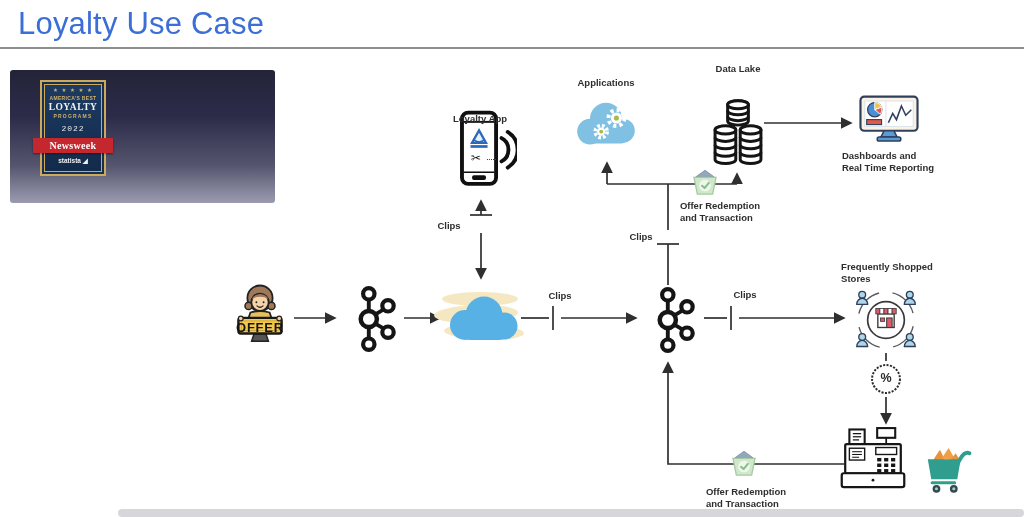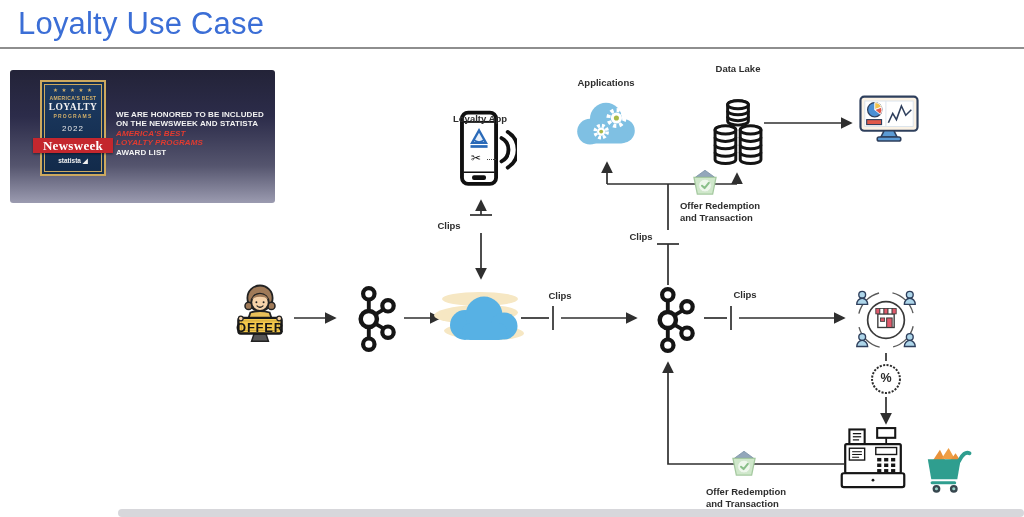--- a/index.html
+++ b/index.html
@@ -13,24 +13,24 @@
          background:linear-gradient(to bottom,#232338 0%,#2c2c4a 35%,#55556e 72%,#9b9bb0 100%);}
   .plaque{position:absolute;left:30px;top:10px;width:62px;height:92px;
           background:linear-gradient(#1d3b63,#122a4a);border:2px solid #cda95e;
           box-shadow:inset 0 0 0 2px #16304f,inset 0 0 0 3px #cda95e;
           display:flex;flex-direction:column;align-items:center;text-align:center;}
   .pl-stars{margin-top:5px;font-size:5.5px;letter-spacing:1px;color:#d2b06a;}
   .pl-kicker{margin-top:2px;font-size:5px;letter-spacing:.3px;color:#d2b06a;font-weight:700;}
   .pl-title{margin-top:1px;font-family:"Liberation Serif",serif;font-weight:700;font-size:9.5px;
             letter-spacing:.5px;color:#f2f2f2;}
   .pl-sub{margin-top:1px;font-size:5px;letter-spacing:1.2px;color:#d2b06a;font-weight:700;}
-  .pl-year{margin-top:5px;font-size:8px;letter-spacing:1px;color:#e8e8e8;}
+  .pl-year{margin-top:5px;font-size:8px;letter-spacing:1px;color:#e8e8e8;font-family:Liberation Mono, monospace;}
   .ribbon{position:absolute;left:-9px;right:-9px;top:56px;height:15px;background:#c4272e;
           display:flex;align-items:center;justify-content:center;color:#fff;
-          font-family:"Liberation Serif",serif;font-weight:700;font-size:13px;letter-spacing:.3px;
+          font-family:"Liberation Serif",serif;font-weight:700;font-size:10px;letter-spacing:.3px;
           box-shadow:0 1px 2px rgba(0,0,0,.45);}
   .pl-foot{position:absolute;left:0;right:0;top:75px;font-size:6.5px;font-weight:700;color:#f0f0f0;}
   .award-msg{position:absolute;left:106px;top:40px;width:152px;line-height:9.4px;}
   .am{font-size:8px;font-weight:700;letter-spacing:.1px;}
   .am.white{color:#f2f2f2;}
   .am.red{color:#e13b30;font-style:italic;}
 
   
   .wires{position:absolute;left:0;top:0;width:1024px;height:517px;z-index:1;pointer-events:none;}
   .icon{position:absolute;z-index:2;}
@@ -53,27 +53,20 @@
 
   <div class="award">
     <div class="plaque">
       <div class="pl-stars">★ ★ ★ ★ ★</div>
       <div class="pl-kicker">AMERICA'S BEST</div>
       <div class="pl-title">LOYALTY</div>
       <div class="pl-sub">PROGRAMS</div>
       <div class="pl-year">2022</div>
       <div class="ribbon">Newsweek</div>
       <div class="pl-foot">statista ◢</div>
-    </div>
-    <div class="award-msg">
-      <div class="am white">WE ARE HONORED TO BE INCLUDED</div>
-      <div class="am white">ON THE NEWSWEEK AND STATISTA</div>
-      <div class="am red">AMERICA'S BEST</div>
-      <div class="am red">LOYALTY PROGRAMS</div>
-      <div class="am white">AWARD LIST</div>
     </div>
   </div>
 
   <svg class="wires" viewBox="0 0 1024 517">
     <defs>
       <marker id="ah" markerWidth="7" markerHeight="7" refX="6" refY="3.5" orient="auto">
         <path d="M0,0 L7,3.5 L0,7 z" fill="#2f2f2f"></path>
       </marker>
     </defs>
     <g stroke="#2f2f2f" stroke-width="1.7" fill="none">
@@ -319,27 +312,35 @@
   <svg class="icon" style="left:727px;top:447px;width:34px;height:34px" viewBox="0 0 40 40">
     <path d="M9,13 L20,5 L31,13 z" fill="#93a7bb" stroke="#7d93a8" stroke-width="1"></path>
     <path d="M7,13.5 L33,13.5 L29,33 L11,33 z" fill="#cfe8ca" stroke="#a5c9a0" stroke-width="1.5"></path>
     <circle cx="20" cy="23" r="7.5" fill="#eef7ec" stroke="#cfe4cb" stroke-width="1"></circle>
     <path d="M16.5,23.2 L19.5,26 L24.5,19.8" fill="none" stroke="#8abf8a" stroke-width="2.4" stroke-linecap="round" stroke-linejoin="round"></path>
   </svg>
 
   <div class="lbl" style="left:480px;top:113px">Loyalty App</div>
   <div class="lbl" style="left:606px;top:77px">Applications</div>
   <div class="lbl" style="left:738px;top:63px">Data Lake</div>
+  <div class="lbl" style="left:888px;top:150px">
+    <div>Dashboards and</div>
+    <div>Real Time Reporting</div>
+  </div>
   <div class="lbl" style="left:449px;top:220px">Clips</div>
   <div class="lbl" style="left:560px;top:290px">Clips</div>
   <div class="lbl" style="left:641px;top:231px">Clips</div>
   <div class="lbl" style="left:745px;top:289px">Clips</div>
   <div class="lbl" style="left:720px;top:200px">
     <div>Offer Redemption</div>
     <div>and Transaction</div>
   </div>
+  <div class="lbl" style="left:887px;top:261px">
+    <div>Frequently Shopped</div>
+    <div>Stores</div>
+  </div>
   <div class="lbl" style="left:746px;top:486px">
     <div>Offer Redemption</div>
     <div>and Transaction</div>
   </div>
 
   <div class="bottombar"></div>
 </div>
 
 </body></html>

